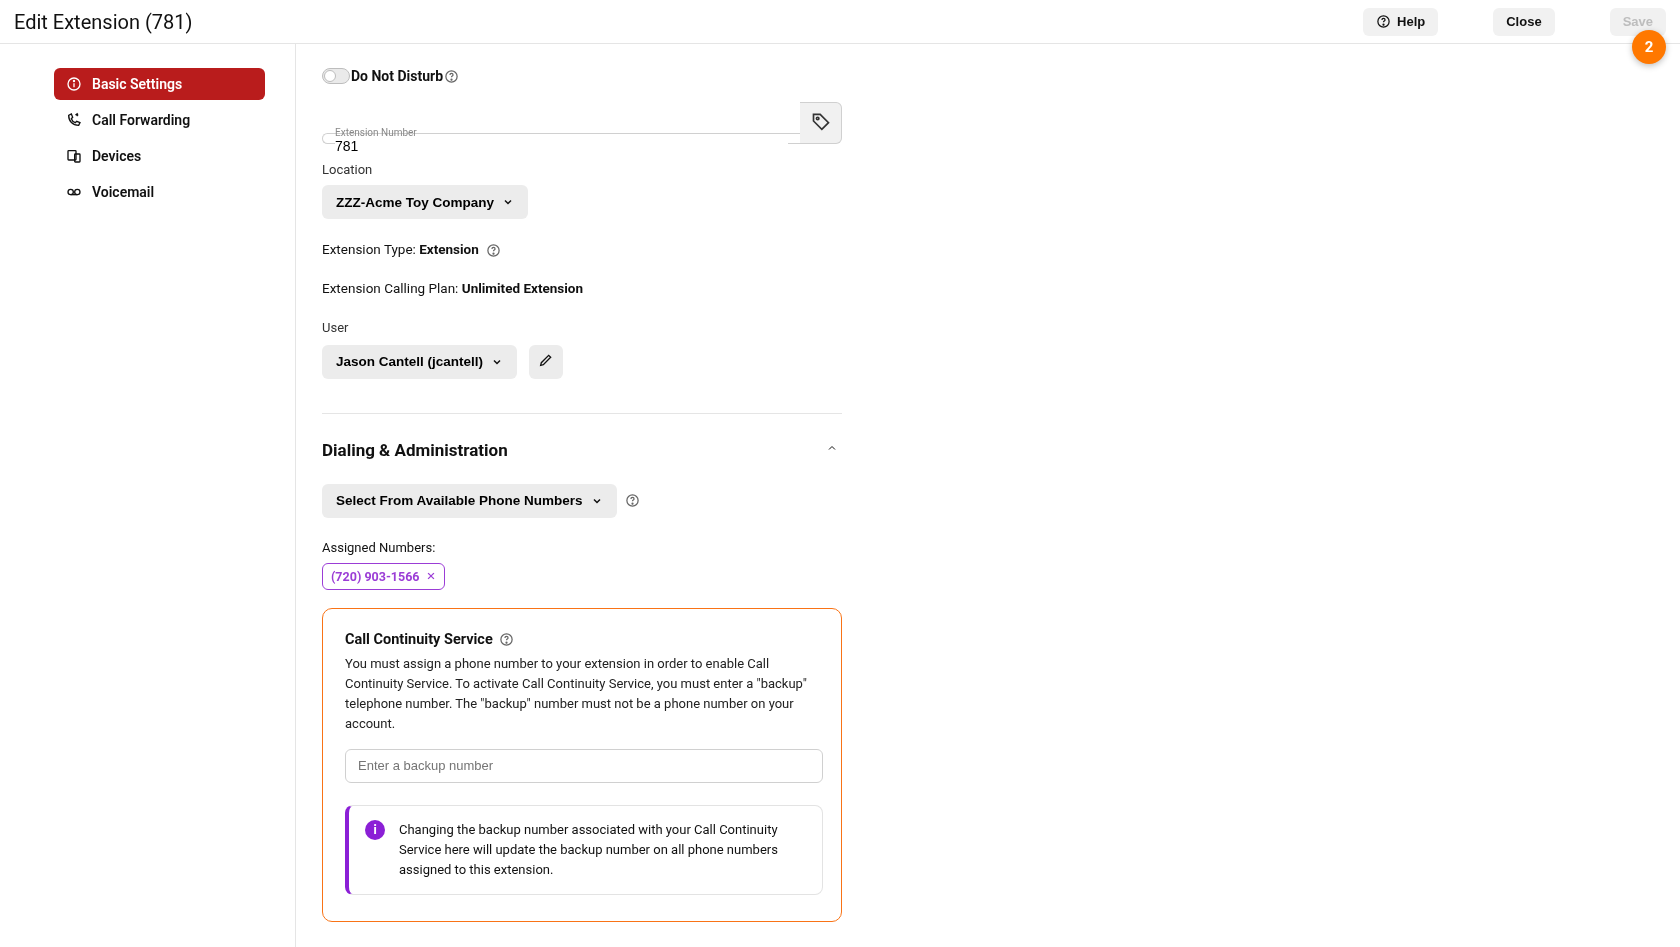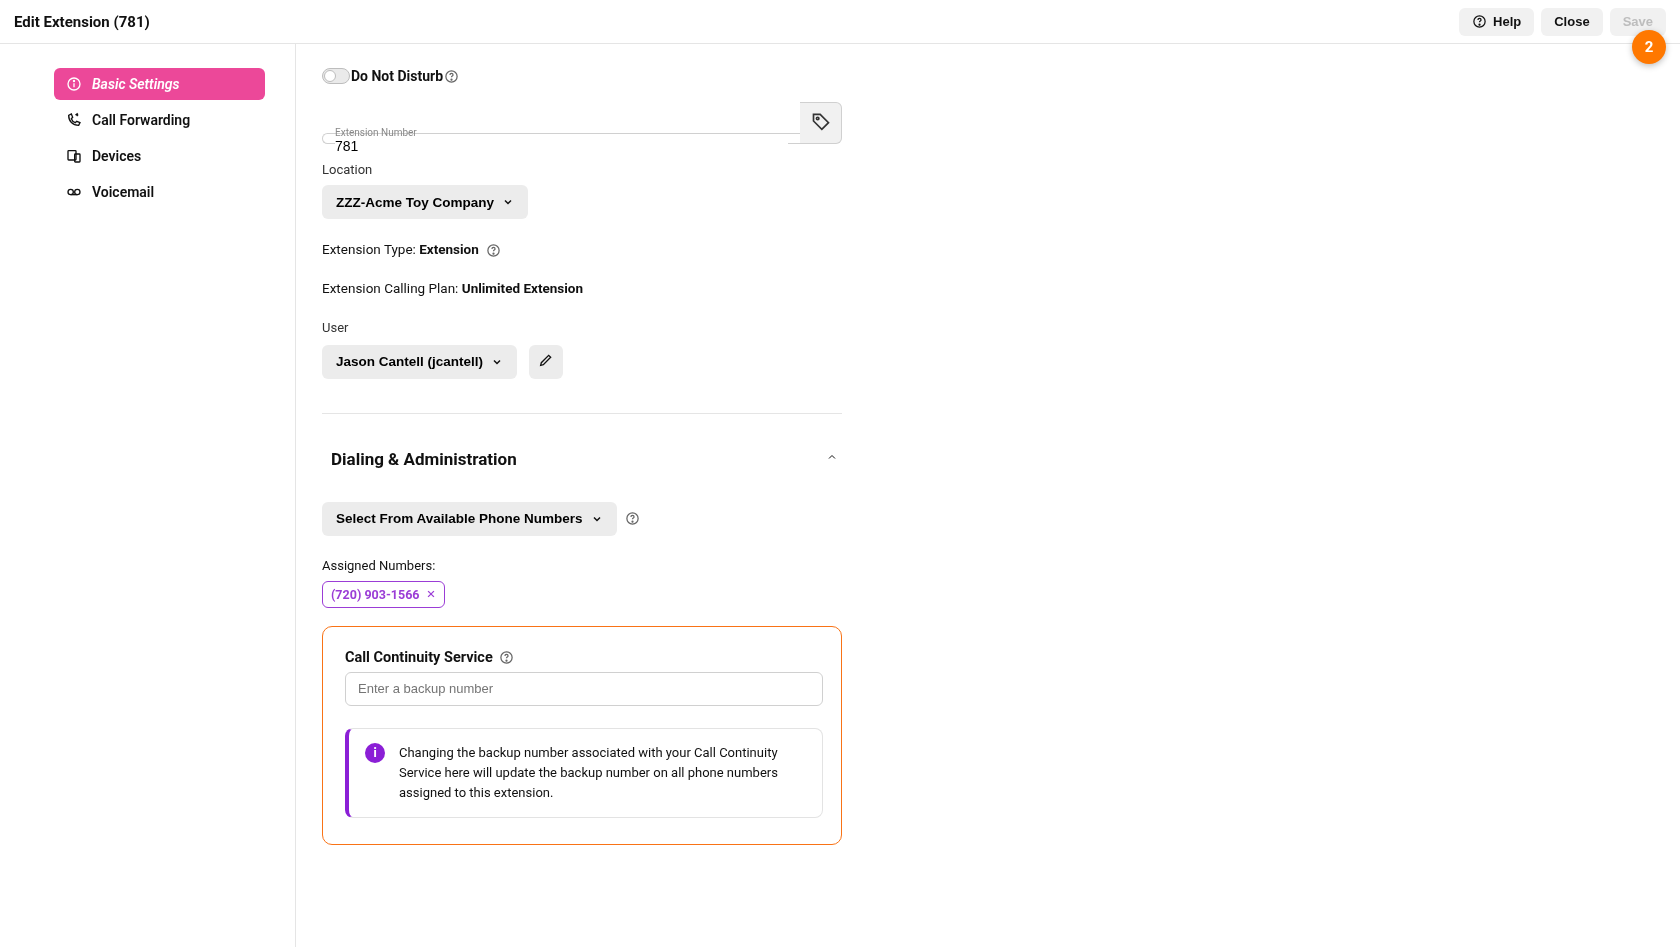--- a/index.html
+++ b/index.html
@@ -1,31 +1,31 @@
 <!DOCTYPE html>
 <html><head>
 <meta charset="utf-8">
 <style>
   * { box-sizing: border-box; }
   html, body { margin:0; padding:0; font-family: -apple-system, BlinkMacSystemFont, "Segoe UI", Roboto, Helvetica, Arial, sans-serif; background:#fff; color:#111; }
   body { width:1680px; height:947px; overflow:hidden; }
   
   
   .topbar { height:44px; border-bottom:1px solid #e5e5e5; display:flex; align-items:center; justify-content:space-between; padding:0 14px; position:relative; }
-  .topbar .title { font-size:15px; font-weight:700; }
+  .topbar .title { font-size:20px; font-weight:400; }
   .topbar .actions { display:flex; align-items:center; gap:7px; }
-  .btn-gray { background:#f1f1f1; border:none; border-radius:6px; height:28px; padding:0 13px; font-size:13px; font-weight:600; cursor:pointer; display:inline-flex; align-items:center; gap:6px; color:#111; }
+  .btn-gray { background:#f1f1f1; border:none; border-radius:6px; height:28px; padding:0 13px; font-size:13px; font-weight:600; cursor:pointer; display:inline-flex; align-items:center; gap:6px; color:#111;margin-left:48px; }
   .btn-gray.disabled { color:#bdbdbd; cursor:default; }
   .fab { position:absolute; right:14px; top:30px; width:34px; height:34px; border-radius:50%; background:#ff7800; color:#fff; display:flex; align-items:center; justify-content:center; font-weight:700; font-size:15px; box-shadow:0 2px 6px rgba(0,0,0,0.25); }
   
   
   .body { display:flex; height:calc(100% - 44px); }
   .sidebar { width:296px; padding:24px 30px 24px 54px; border-right:1px solid #e5e5e5; }
   .nav-item { display:flex; align-items:center; gap:10px; height:32px; border-radius:6px; padding:0 12px; font-size:14px; font-weight:600; cursor:pointer; color:#111; }
-  .nav-item.active { background:#ec4899; color:#fff;font-style:italic; }
+  .nav-item.active { background:#b91c1c; color:#fff; }
   .nav-item + .nav-item { margin-top:4px; }
   .nav-icon { width:16px; height:16px; flex:0 0 16px; display:inline-flex; align-items:center; justify-content:center; }
   .nav-icon svg { width:16px; height:16px; }
   
   .content { flex:1; overflow-y:auto; padding:24px 40px 40px 26px; }
   .inner { width:520px; }
   
   
   .dnd-row { display:flex; align-items:center; gap:1px; margin-bottom:18px; }
   .toggle { width:28px; height:16px; border-radius:9px; background:#eaeaea; border:1px solid #bdbdbd; position:relative; cursor:pointer; }
@@ -50,21 +50,21 @@
   .kv-line .k { font-weight:400; }
   .kv-line .v { font-weight:700; }
   
   .user-row { display:flex; gap:12px; align-items:center; margin-top:10px; }
   .icon-btn { width:34px; height:34px; border:none; background:#ececec; border-radius:6px; display:flex; align-items:center; justify-content:center; cursor:pointer; }
   .icon-btn svg { width:16px; height:16px; }
   
   hr.sep { border:none; border-top:1px solid #e5e5e5; margin:34px 0 26px; }
   
   .collapse-header { display:flex; align-items:center; justify-content:space-between; cursor:pointer; }
-  .collapse-header h3 { margin:9px; font-size:17px; font-weight:700; }
+  .collapse-header h3 { margin:0; font-size:17px; font-weight:700; }
   
   .phones-row { display:flex; align-items:center; gap:8px; margin-top:24px; }
   
   .assigned-lbl { font-size:13px; margin-top:22px; margin-bottom:8px; }
   .chip { display:inline-flex; align-items:center; gap:6px; border:1px solid #9b3dd6; border-radius:6px; padding:5px 8px; font-size:12.5px; font-weight:700; color:#9b3dd6; }
   .chip .x { cursor:pointer; display:inline-flex; }
   .chip .x svg { width:10px; height:10px; }
   
   .card { border:1px solid #f97316; border-radius:10px; padding:22px 22px 26px; margin-top:18px; }
   .card h4 { margin:0 0 6px; font-size:14.5px; font-weight:700; display:flex; align-items:center; gap:6px;}
@@ -276,20 +276,21 @@
         <h4>
           <span>Call Continuity Service</span>
           <span class="help-icn">
             <svg viewBox="0 0 24 24" fill="none" stroke="#666" stroke-width="2">
                 <circle cx="12" cy="12" r="9"></circle>
                 <path d="M9.5 9.5a2.5 2.5 0 115 0c0 1.5-2.5 2-2.5 3.5"></path>
                 <circle cx="12" cy="17" r="0.8" fill="#666"></circle>
               </svg>
           </span>
         </h4>
+        <p>You must assign a phone number to your extension in order to enable Call Continuity Service. To activate Call Continuity Service, you must enter a "backup" telephone number. The "backup" number must not be a phone number on your account.</p>
         <input class="backup-input" type="text" placeholder="Enter a backup number" style="">
         <div class="alert">
           <div class="icn">i</div>
           <div class="txt">Changing the backup number associated with your Call Continuity Service here will update the backup number on all phone numbers assigned to this extension.</div>
         </div>
       </div>
 
     </div>
   </div>
 </div>

